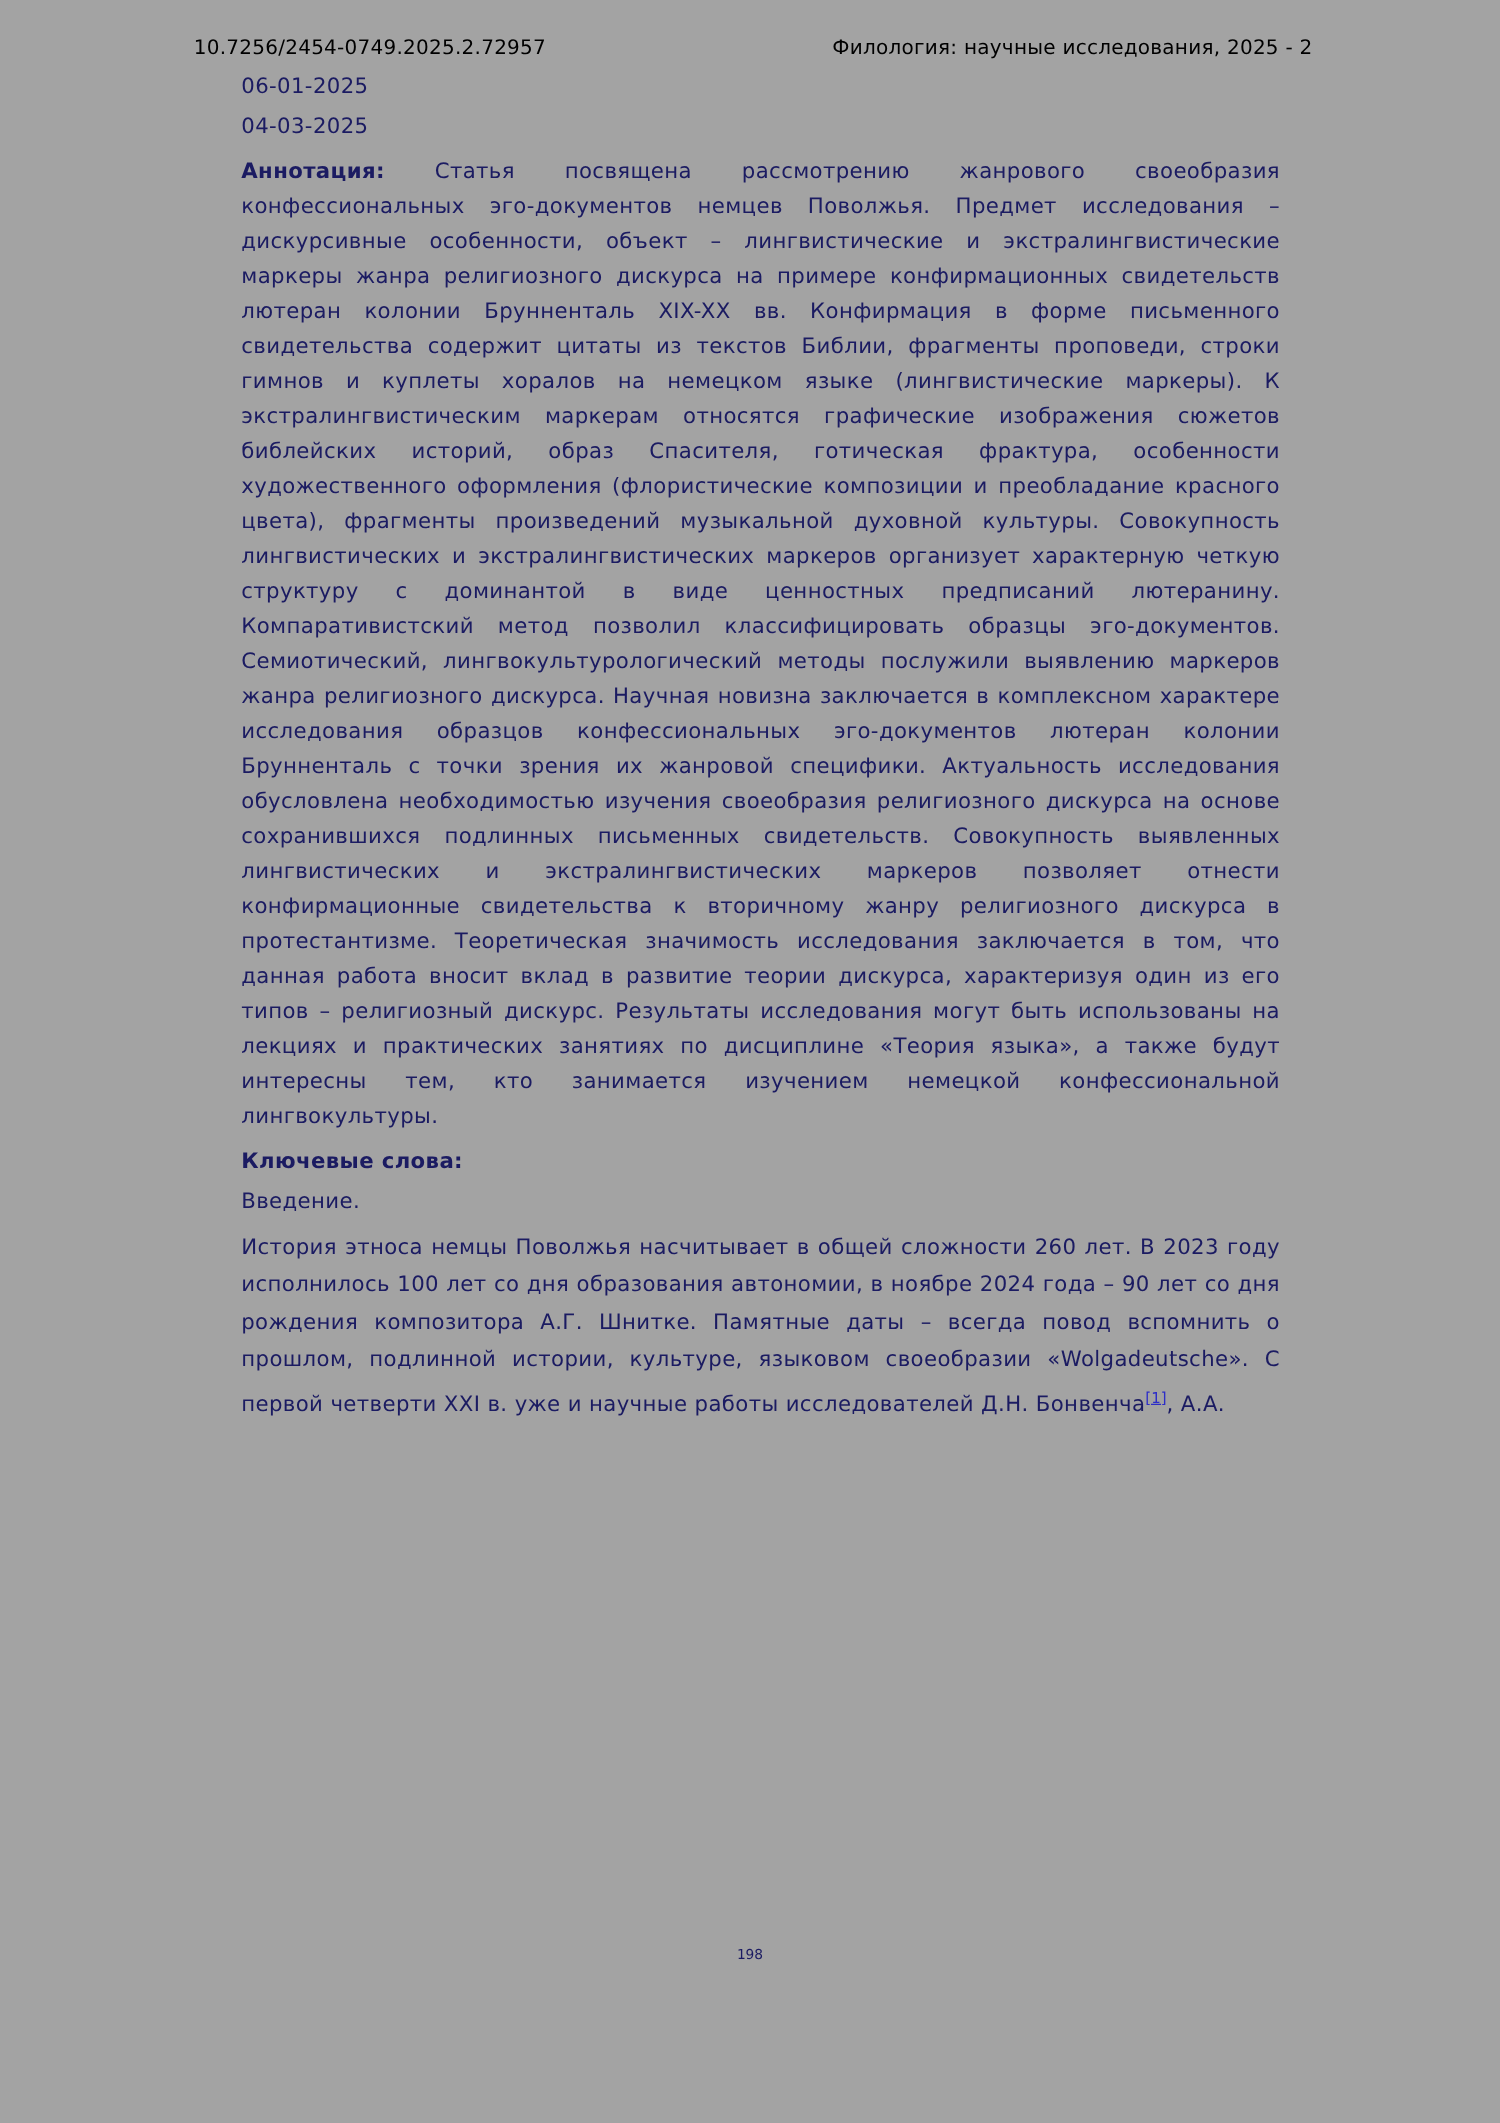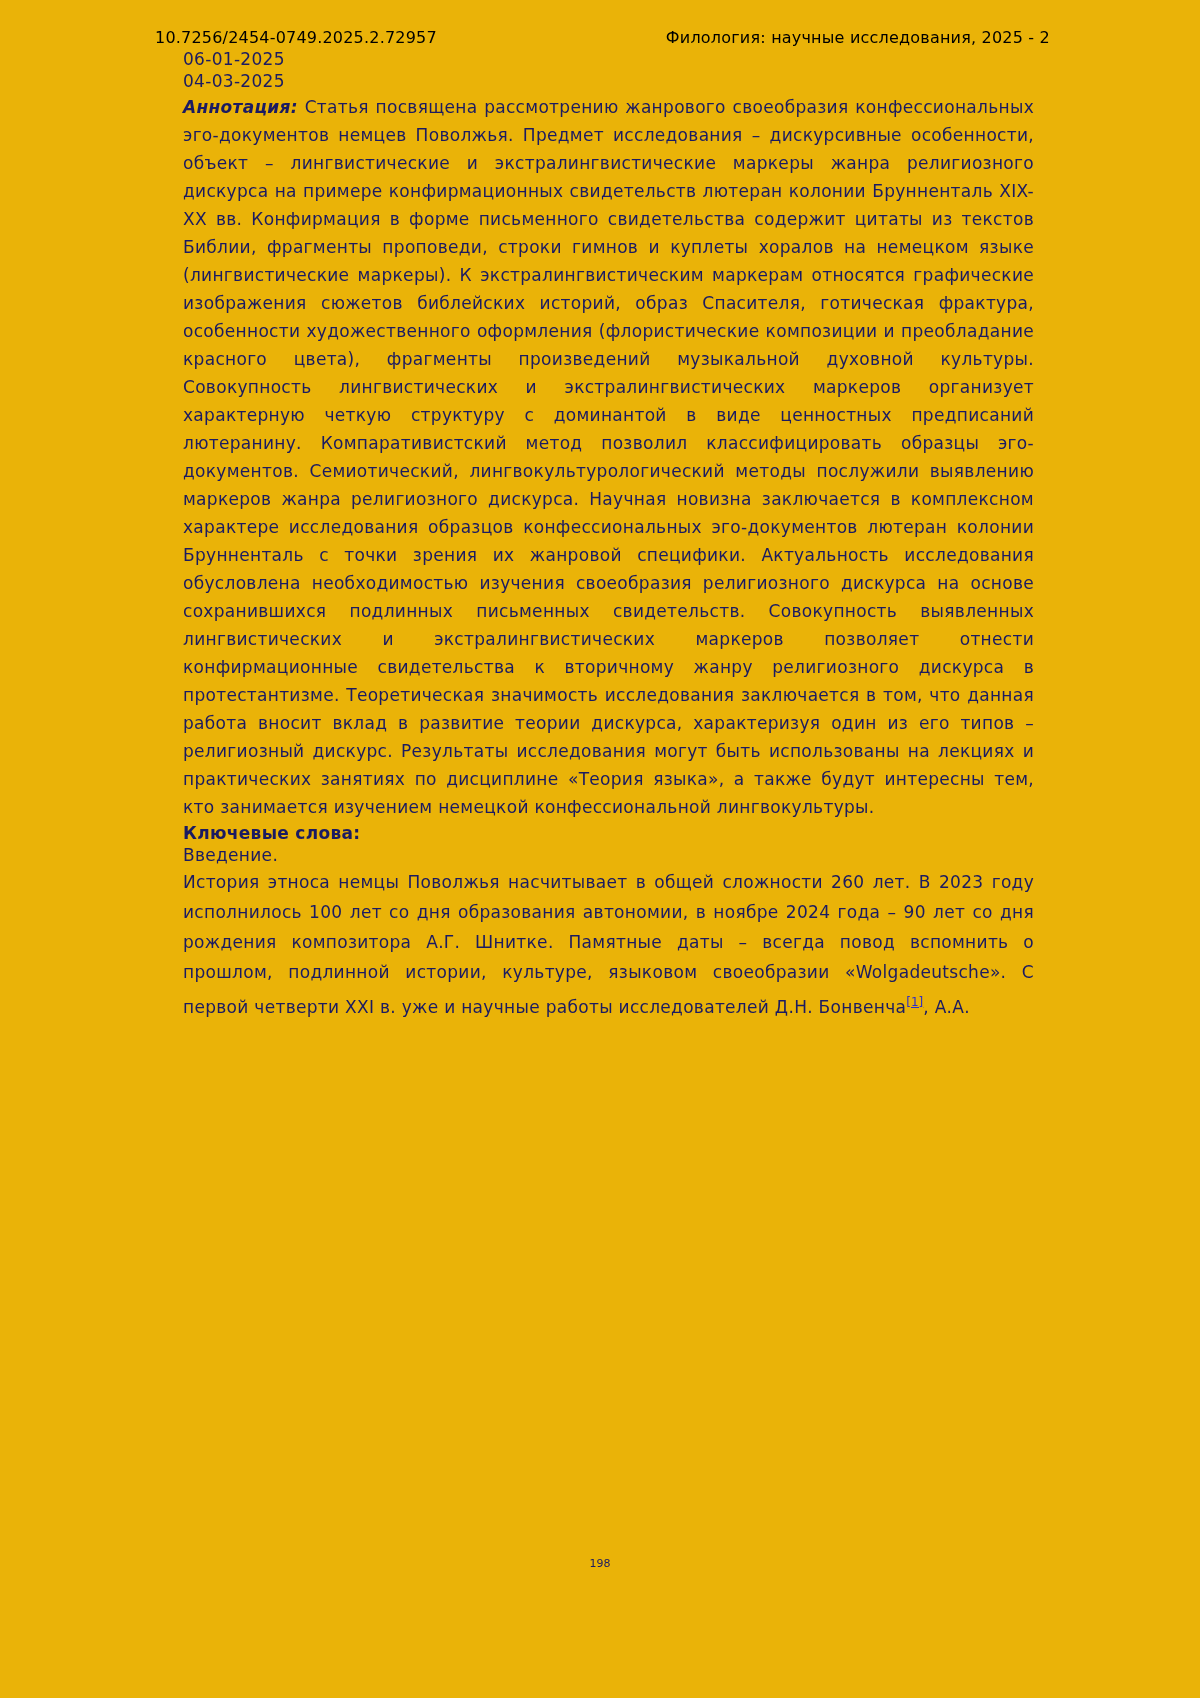--- a/index.html
+++ b/index.html
@@ -1,45 +1,45 @@
 <!DOCTYPE html>
 <html style="--body_text: #1b1b62; --header_text: #000000; --link: #2d2dc8;"><head>
 <meta charset="utf-8">
 <style>
   * { box-sizing: border-box; }
   html, body { margin: 0; padding: 0; background: #ffffff; }
   .page {
     position: relative;
     width: 1200px;
     height: 1698px;
-    background: #eab308;
+    background: #a3a3a3;
     font-family: "DejaVu Sans", sans-serif;
     overflow: hidden;
   }
   .header {
     display: flex;
     justify-content: space-between;
     padding: 28px 150px 0 155px;
     font-size: 16px;
     letter-spacing: 0.2px;
     color: var(--header_text, #000000);
   }
   .content {
     padding: 0 164px 0 181px;
     color: var(--body_text, #1b1b62);
     font-size: 17px;
     letter-spacing: 0.3px;
   }
-  .content p { margin: 2px; }
+  .content p { margin: 12px; }
   .justify { text-align: justify; }
   .received { margin-top: 40px; }
   .pub-label { margin-top: 62px; font-weight: 700; }
   .pub-date { margin-top: 30px; }
   .abstract { margin-top: 64px; line-height: 28px; }
-  .abstract strong { font-weight: 700; font-style: italic; }
+  .abstract strong { font-weight: 700; }
   .keywords-label { margin-top: 58px; font-weight: 700; }
   .keywords { margin-top: 22px; line-height: 36px; }
   .intro-heading { margin-top: 28px; }
   .intro { margin-top: 18px; line-height: 30px; }
   .ref-link {
     color: var(--link, #2d2dc8);
     font-size: 12px;
     vertical-align: super;
     text-decoration: underline;
     letter-spacing: 0;

